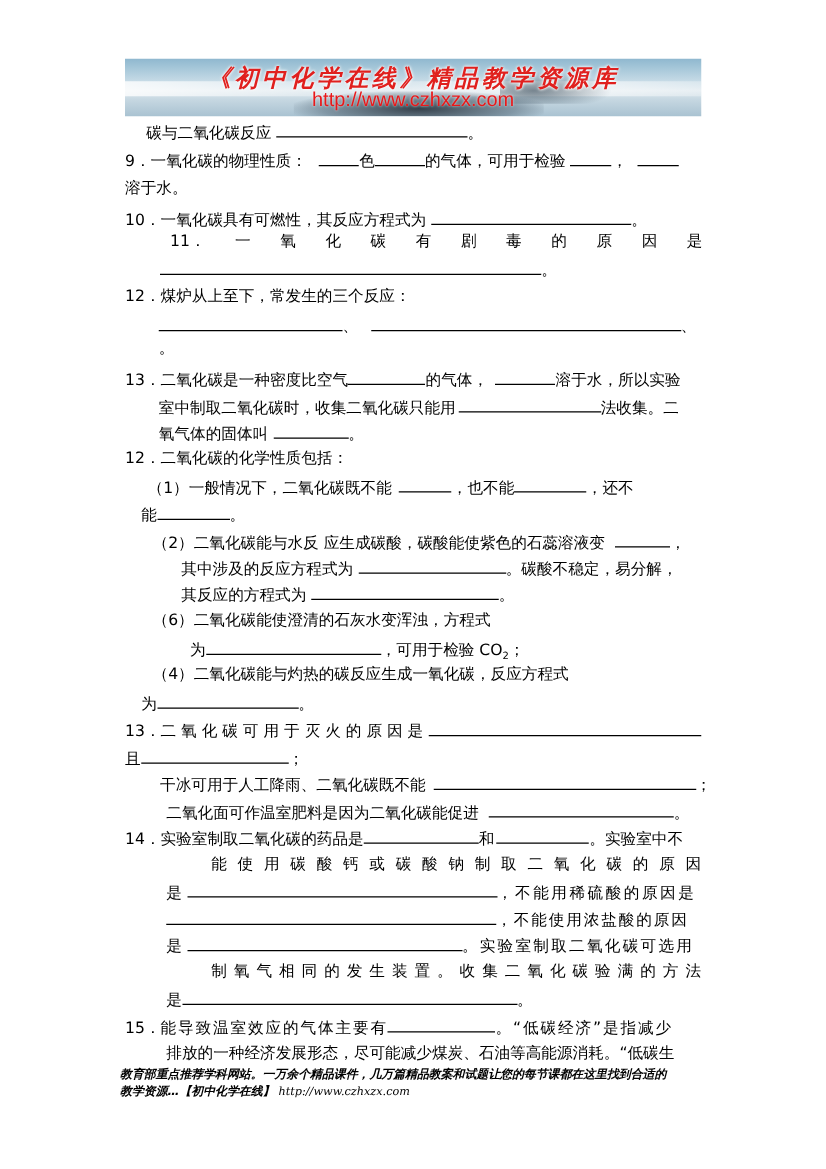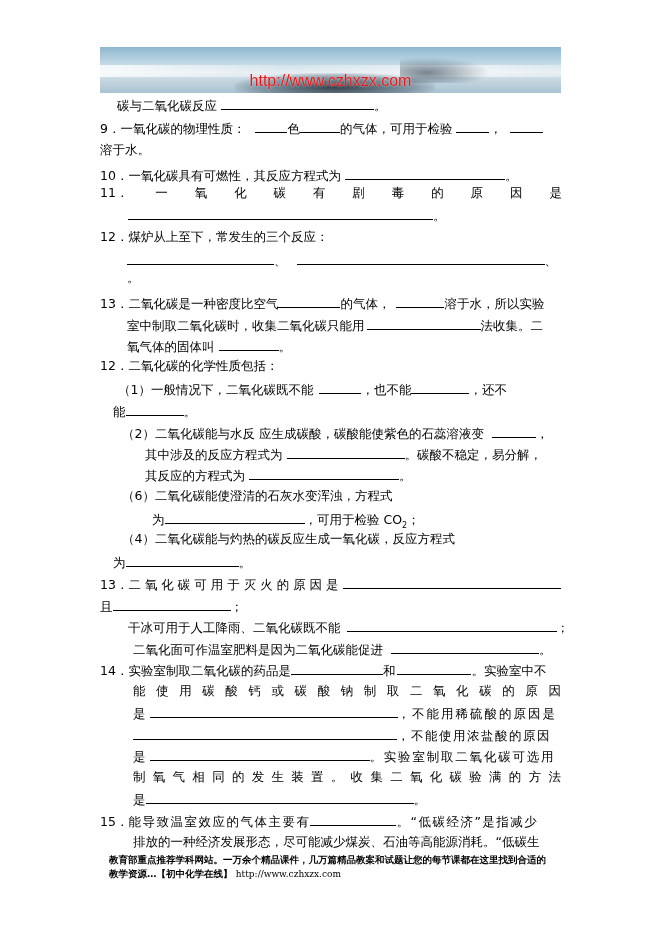--- a/index.html
+++ b/index.html
@@ -16,32 +16,33 @@
             background: radial-gradient(ellipse at 30% 60%, rgba(40,60,75,0.6), rgba(0,0,0,0) 70%); }
   .banner .title { position: absolute; left: 0; width: 461px; top: 3px; text-align: center;
             font-family: "DejaVu Serif", "Liberation Serif", serif; font-style: italic; font-weight: bold;
             font-size: 19px; color: #e0201e; letter-spacing: 3px;
             text-shadow: 0 0 2px #fff, 0 0 3px #fff; }
   .banner .url { position: absolute; left: 0; width: 461px; top: 25px; text-align: center;
             font-family: "Liberation Sans", sans-serif; font-size: 16px; color: #e8181a;
             text-shadow: 0 0 2px rgba(255,255,255,0.8); }
   .line { position: absolute; font-size: 12.5px; line-height: 16px; white-space: nowrap; }
   .blank { display: inline-block; border-bottom: 1px solid #000; height: 13px; vertical-align: baseline; }
-  .spread { display: flex; justify-content: space-between; }
-  .footer { position: absolute; left: 109px; font-size: 9.5px; line-height: 13px; font-weight: bold; white-space: nowrap; }
+  .spread { display: flex; justify-content: space-between; margin-left: 36px; }
+  .footer { position: absolute; left: 96px; font-size: 9.5px; line-height: 13px; font-weight: bold; white-space: nowrap; font-style: italic; }
   .footer .url { font-family: "DejaVu Serif", "Liberation Serif", serif; font-weight: normal; font-size: 9px; }
   sub { font-size: 8px; }
 </style>
 </head>
 <body>
 
 <div class="banner">
   <div class="mist1"></div>
   <div class="mount2"></div>
   <div class="mount"></div>
+  <div class="title">《初中化学在线》精品教学资源库</div>
   <div class="url">http://www.czhxzx.com</div>
 </div>
 
 <div class="line" style="left:117px;top:96px">
   <span>碳与二氧化碳反应</span><span class="blank" style="width:153px;margin-left:4px"></span><span>。</span>
 </div>
 
 <div class="line" style="left:100px;top:119px;width:460px">
   <span>9．</span><span>一氧化碳的物理性质：</span><span class="blank" style="width:32px;margin-left:10px"></span><span>色</span><span class="blank" style="width:40px"></span><span>的气体，可用于检验</span><span class="blank" style="width:33px;margin-left:4px"></span><span>，</span><span class="blank" style="width:33px;margin-left:8px"></span>
 </div>

